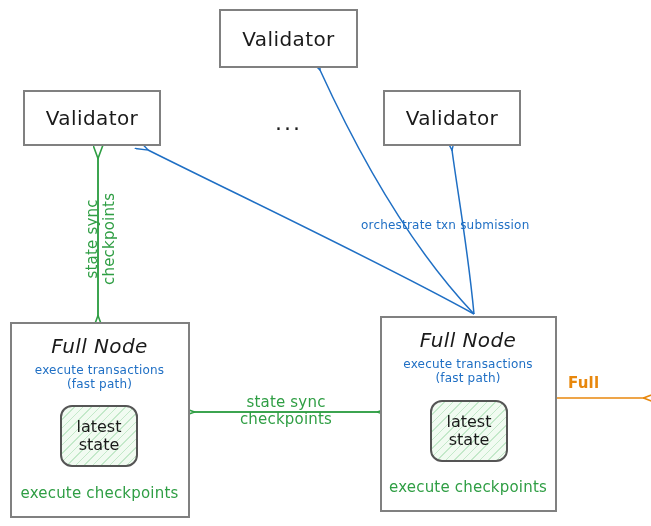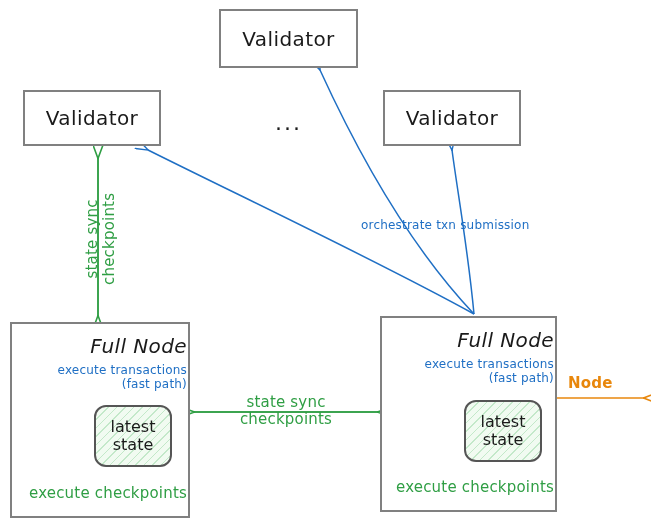--- a/index.html
+++ b/index.html
@@ -78,21 +78,20 @@
       rgba(255, 255, 255, 0) 1px,
       rgba(255, 255, 255, 0) 6px
     );
     display: flex;
     align-items: center;
     justify-content: center;
     text-align: center;
     font-size: 16px;
     color: #1a1a1a;
     line-height: 1.15;
-    margin-left: 34px;
   }
   .ellipsis-dots {
     position: absolute;
     font-size: 22px;
     color: #1a1a1a;
     letter-spacing: 2px;
     line-height: 1;
   }
   .edge-label {
     position: absolute;
@@ -105,21 +104,21 @@
     transform-origin: left top;
     transform: rotate(-90deg);
     white-space: nowrap;
     line-height: 1.16;
     text-align: center;
   }
   .nodetext-block {
     position: absolute;
     left: 0;
     right: 1px;
-    text-align: right;
+    text-align: center;
   }
 </style>
 </head>
 <body>
 
 <div id="canvas">
 
   <svg class="layer" viewBox="0 0 651 526">
     <defs>
       <marker id="bluehead" markerWidth="14" markerHeight="14" refX="1" refY="5" orient="auto" markerUnits="userSpaceOnUse">
@@ -219,15 +218,15 @@
     <div>checkpoints</div>
   </div>
 
   <div class="edge-label green-text" style="left:222px; top:394px; width:128px;">
     <div>state sync</div>
     <div>checkpoints</div>
   </div>
 
   <div class="edge-label blue-text" style="left:361px; top:219px;">orchestrate txn submission</div>
 
-  <div class="edge-label orange-text" style="left:568px; top:375px;">Node</div>
+  <div class="edge-label orange-text" style="left:568px; top:375px;">Full</div>
 
 </div>
 
 </body></html>

